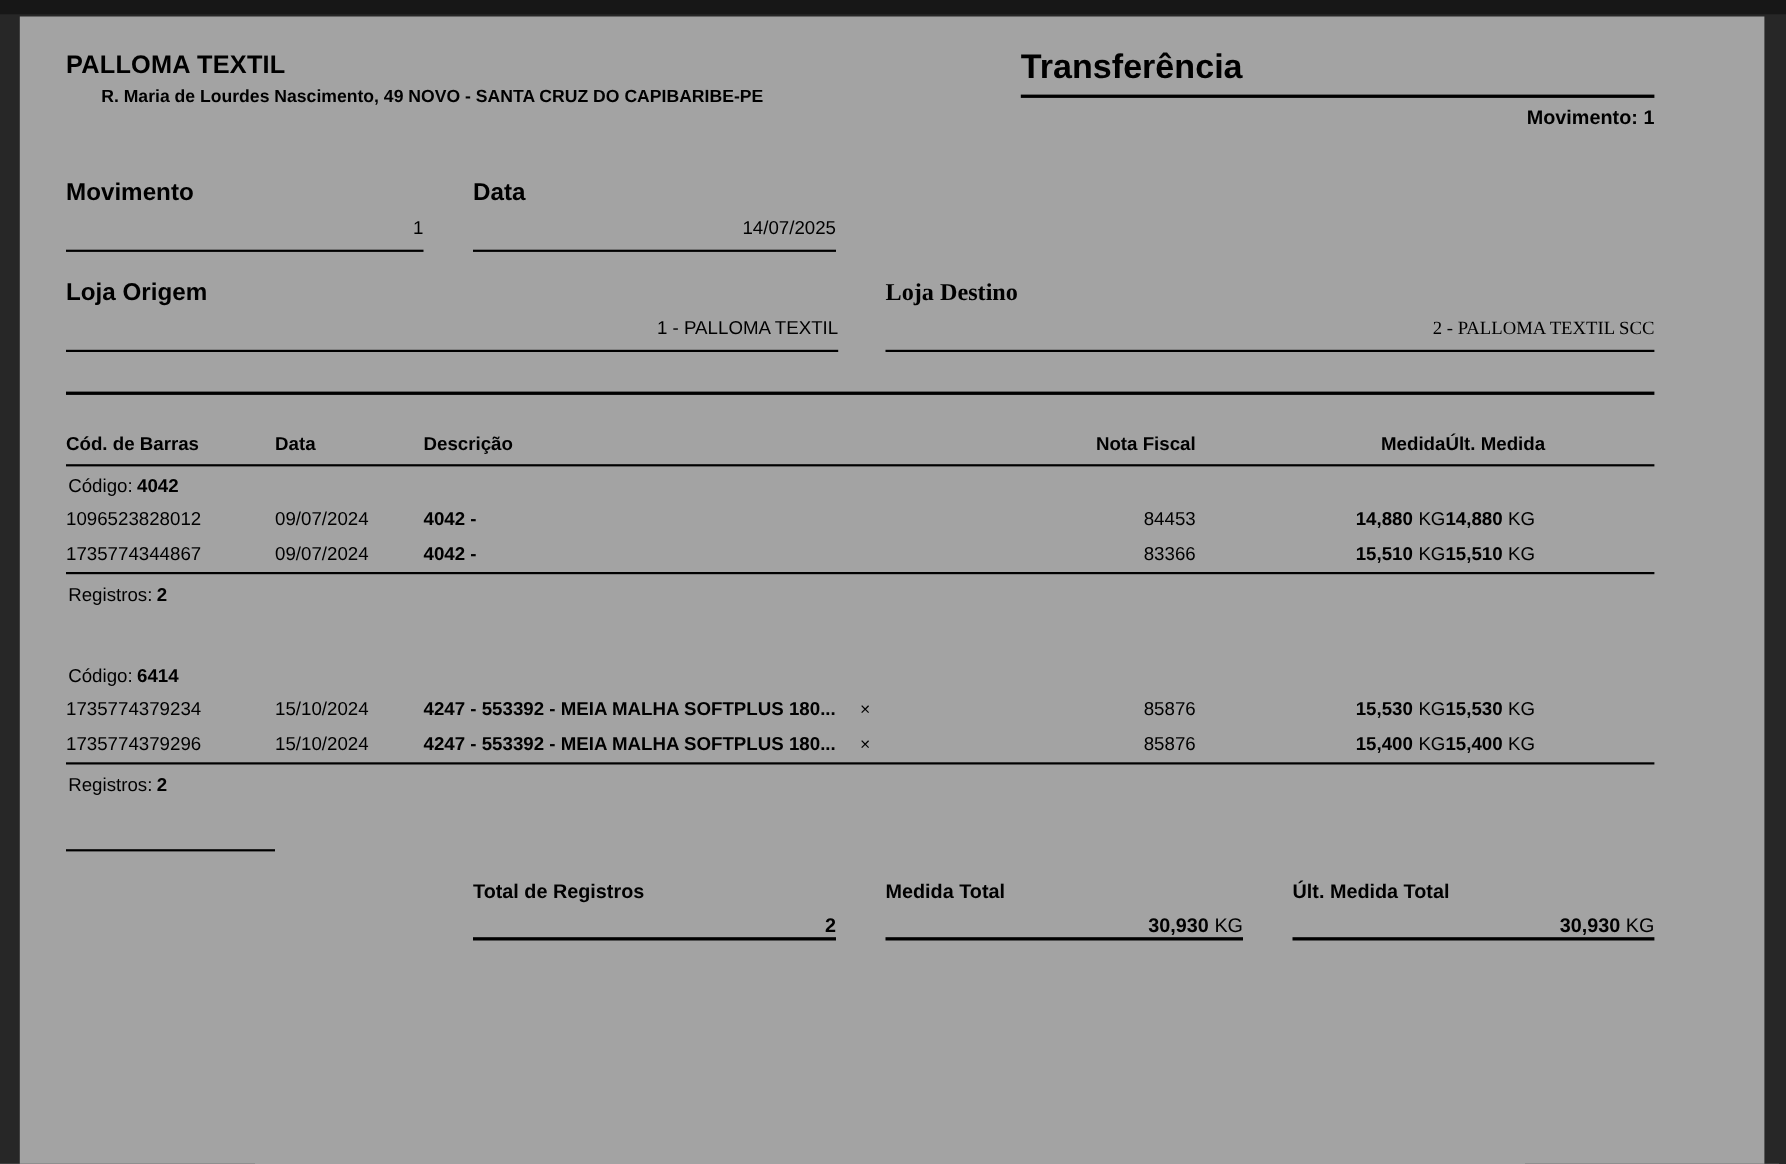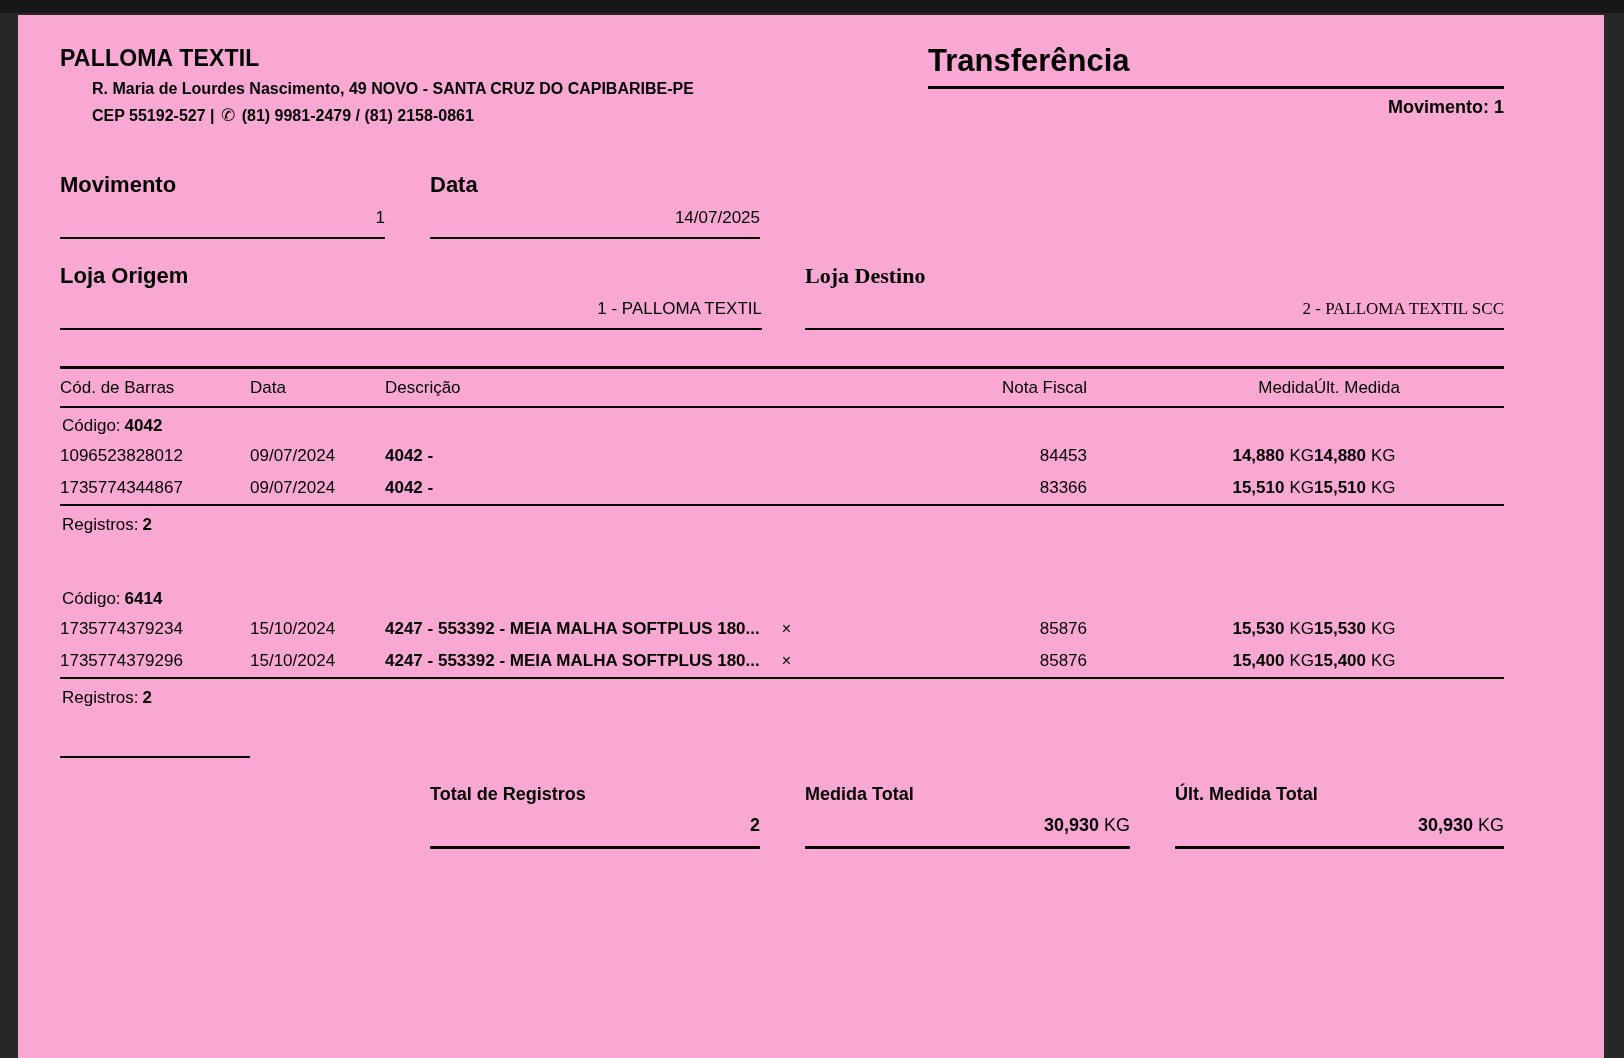--- a/index.html
+++ b/index.html
@@ -7,21 +7,21 @@
     width:1624px;height:1058px;overflow:hidden;position:relative;
     background:#272727;
     font-family:"Liberation Sans","DejaVu Sans",sans-serif;
     color:#000;
   }
   .top-strip{
     position:absolute;left:0;top:0;width:1624px;height:13px;background:#171717;
   }
   .page{
     position:absolute;left:18px;top:15px;width:1586px;height:1043px;
-    background:#f9a8d4;box-sizing:border-box;
+    background:#a3a3a3;box-sizing:border-box;
     padding:30px 100px 0 42px;
   }
   
   .hdr{display:flex;justify-content:space-between;align-items:flex-start;}
   .company{max-width:800px;}
   .company-name{font-size:23px;font-weight:bold;letter-spacing:.2px;line-height:1.2;}
   .company-line{font-size:16px;font-weight:bold;margin-top:4px;line-height:1.45;margin-left:32px;}
   .phone-ic{font-weight:normal;font-size:17px;padding:0 2px;}
   .title-block{width:576px;}
   .doc-title{font-size:31px;font-weight:bold;border-bottom:3px solid #000;
@@ -34,64 +34,59 @@
   .field{border-bottom:2px solid #000;box-sizing:border-box;padding-bottom:9px;}
   .flabel{font-size:22px;font-weight:bold;}
   .fvalue{font-size:17px;text-align:right;margin-top:10px;min-height:20px;}
   .w-movimento{width:325px;}
   .w-data{width:330px;margin-left:45px;}
   .w-origem{width:702px;}
   .w-destino{width:699px;margin-left:43px;font-family:Liberation Serif, serif;}
   
   .ttable{margin-top:36px;border-top:3px solid #000;}
   .thead{display:flex;align-items:baseline;padding:9px 0 8px 0;border-bottom:2px solid #000;
-    font-size:17px;font-weight:normal;}
+    font-size:17px;font-weight:bold;margin-top:26px;}
   .trow{display:flex;align-items:baseline;padding:6px 0;font-size:17px;}
   .c-bar{width:190px;}
   .c-date{width:135px;}
   .c-desc{flex:1;display:flex;align-items:baseline;}
   .c-desc b{white-space:nowrap;}
   .xmark{margin-left:22px;font-size:16px;}
   .c-nota{width:170px;text-align:right;}
   .c-med{width:227px;text-align:right;}
   .c-ult{width:190px;}
   .unit{font-weight:normal;margin-left:5px;}
   .code-line{font-size:17px;padding:8px 0 4px 2px;}
   .code-line b{margin-left:4px;margin-top:40px;}
   .group-rows{border-bottom:2px solid #000;}
   .registros-line{font-size:17px;padding:9px 0 0 2px;}
   .registros-line b{margin-left:4px;}
   .group-gap{height:46px;}
   
   .sig-line{width:190px;border-bottom:2px solid #000;margin-top:48px;}
   .totals{display:flex;margin-top:26px;}
-  .tot-field{border-bottom:3px solid #000;box-sizing:border-box;padding-bottom:10px;}
+  .tot-field{border-bottom:3px solid #000;box-sizing:border-box;}
   .tot-label{font-size:18px;font-weight:bold;}
   .tot-value{font-size:18px;font-weight:bold;text-align:right;margin-top:10px;}
   .tot-spacer{width:370px;}
   .w-totreg{width:330px;}
   .w-medtot{width:325px;margin-left:45px;}
   .w-ulttot{width:329px;margin-left:45px;}
 </style>
 </head>
 <body>
 
 <div class="top-strip"></div>
 
 <div class="page">
 
   <div class="hdr">
     <div class="company">
       <div class="company-name">PALLOMA TEXTIL</div>
       <div class="company-line">R. Maria de Lourdes Nascimento, 49 NOVO - SANTA CRUZ DO CAPIBARIBE-PE</div>
-      <div class="company-line">
-        <span>CEP 55192-527  |</span>
-        <span class="phone-ic">✆</span>
-        <span>(81) 9981-2479 / (81) 2158-0861</span>
-      </div>
     </div>
     <div class="title-block">
       <div class="doc-title">Transferência</div>
       <div class="movement-line">
         <span>Movimento:</span>
         <span>1</span>
       </div>
     </div>
   </div>
 

